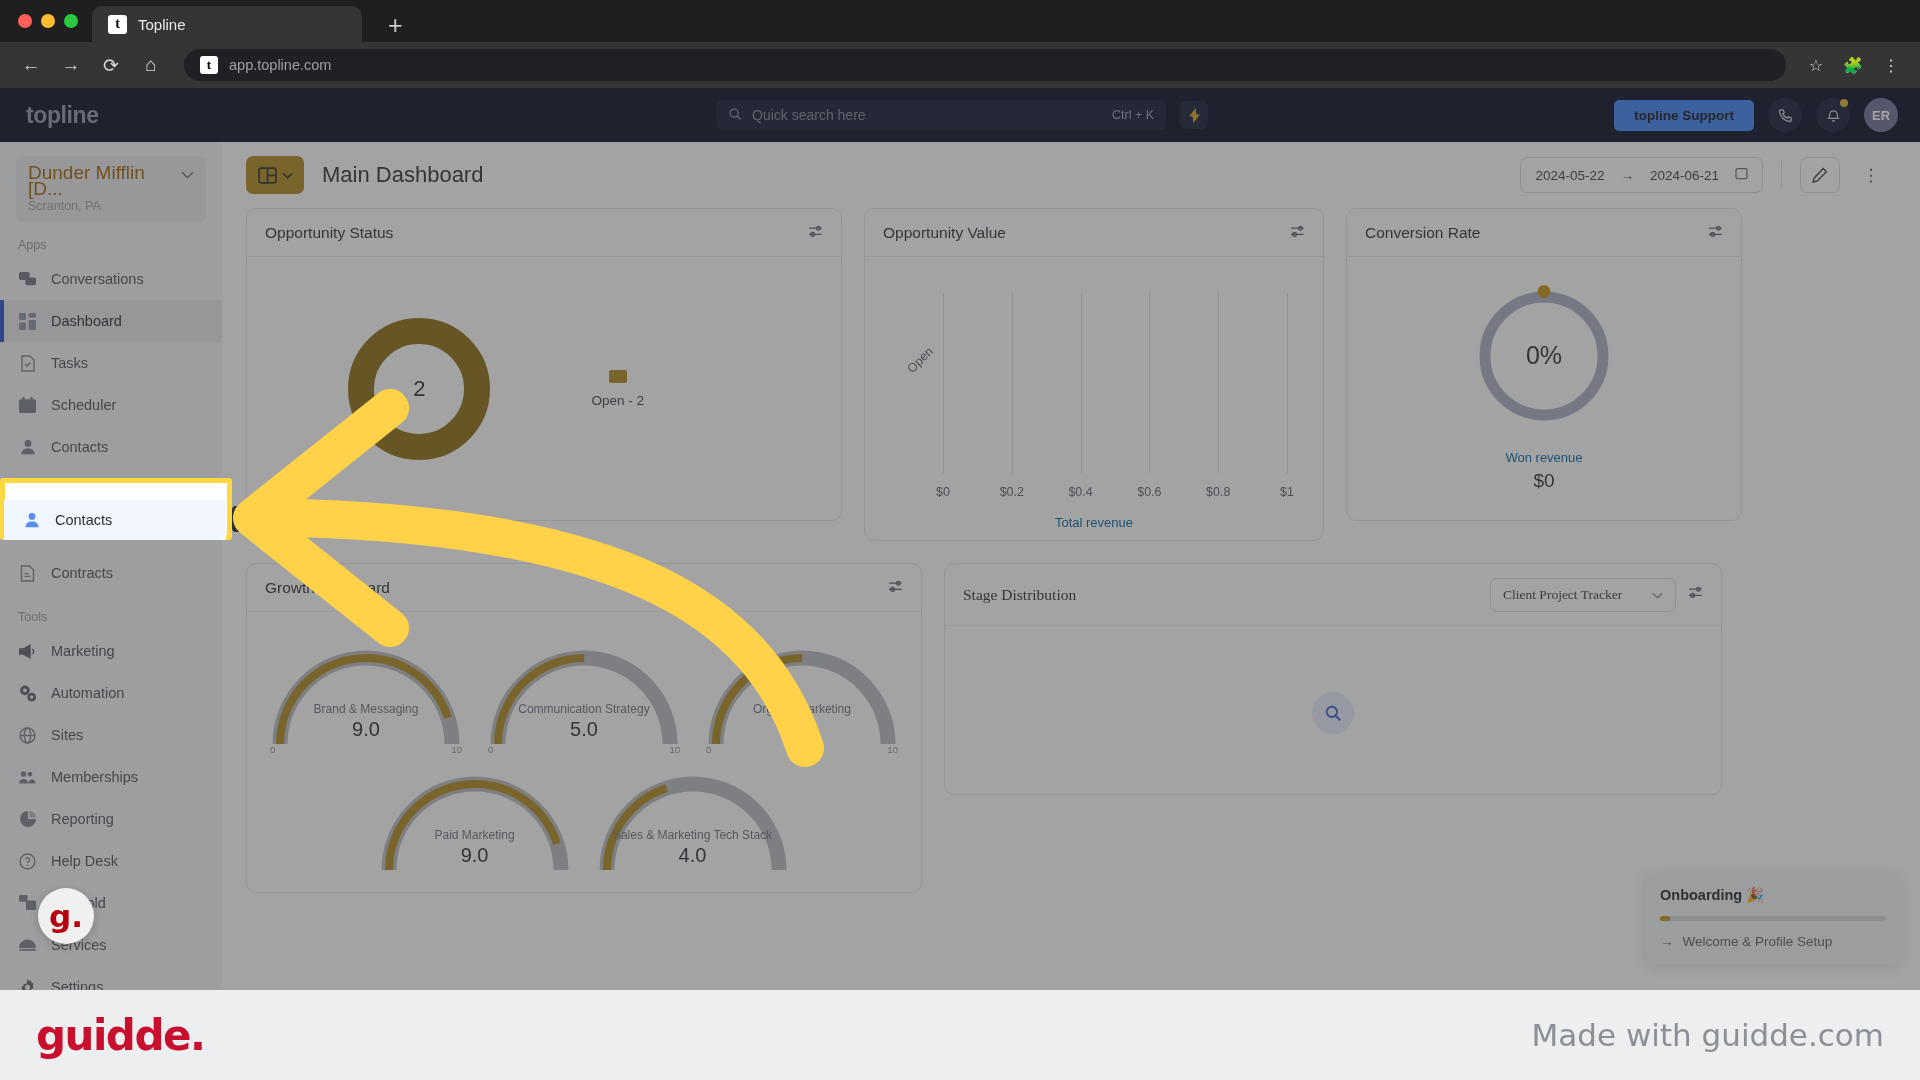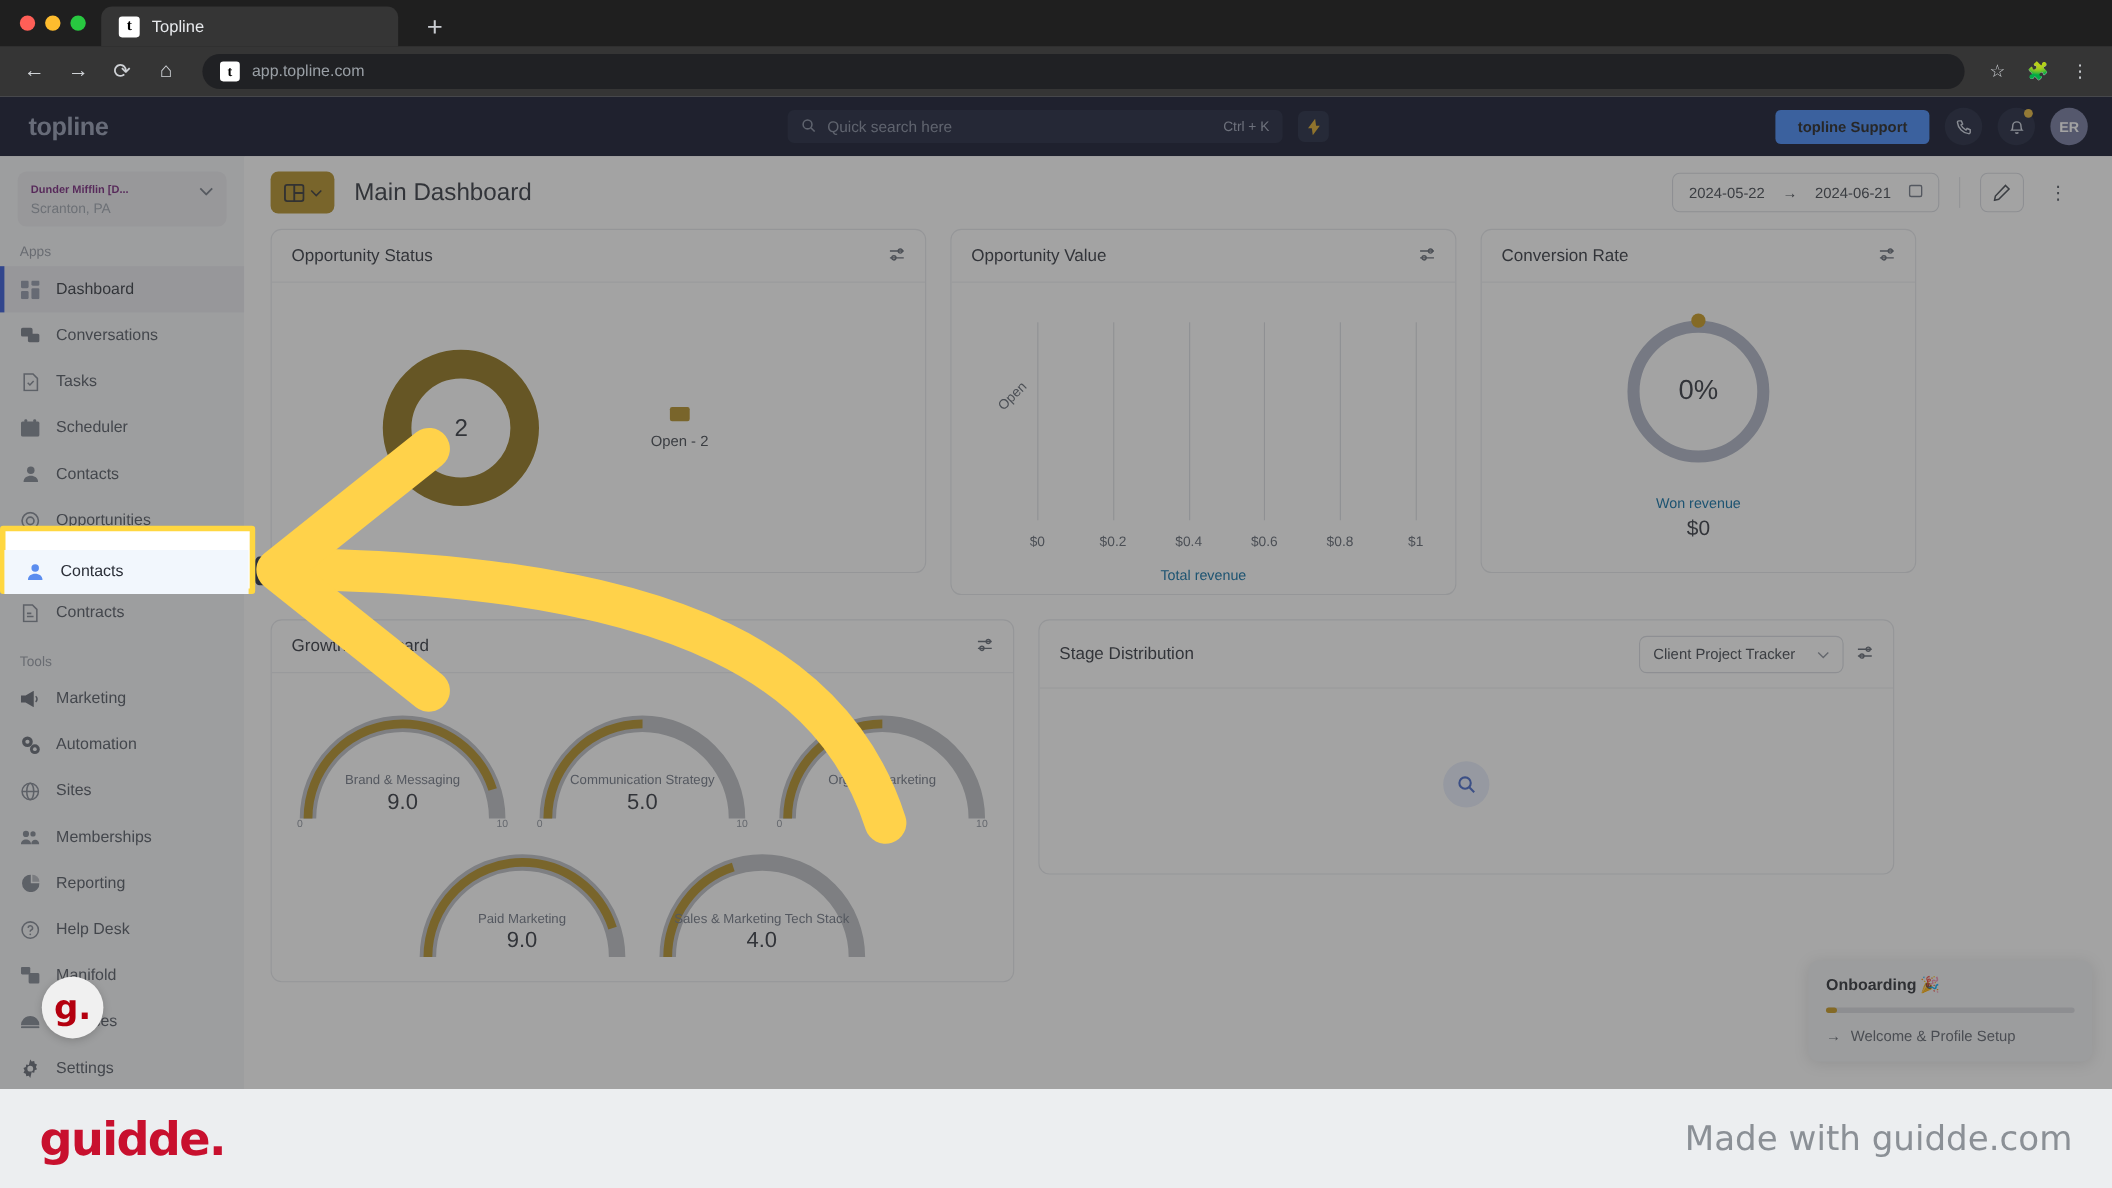--- a/index.html
+++ b/index.html
@@ -108,21 +108,21 @@
   
   .sidebar {
     width: 222px; background: #f4f5f7; flex-shrink: 0; position: relative;
     padding-top: 14px;
   }
   .org {
     margin: 0 16px 0 16px; background: #eaebef; border-radius: 8px;
     padding: 9px 12px; display: flex; align-items: flex-start; cursor: pointer;
   }
   .org-txt { flex: 1; }
-  .org-name { font-size: 10px; font-weight: bold; color: #701a75; line-height: 16px; }
+  .org-name { font-size: 19px; font-weight: normal; color: #a16207; line-height: 16px; }
   .org-sub { font-size: 12.5px; color: #9aa0ab; margin-top: 2px; }
   .org-chev { color: #6f7580; font-size: 11px; margin-top: 4px; }
   .panel-toggle {
     position: absolute; top: 20px; right: -42px; width: 26px; height: 24px;
     color: #3a3f4a; cursor: pointer;
   }
   .nav-group { font-size: 12.5px; color: #9298a3; padding: 16px 0 6px 18px; }
   .nav-item {
     display: flex; align-items: center; gap: 14px; height: 42px;
     padding-left: 18px; color: #4b515c; font-size: 14.5px; cursor: pointer;
@@ -393,39 +393,39 @@
         </div>
         <div class="panel-toggle">
           <svg width="24" height="22" viewBox="0 0 22 20" fill="none" stroke="currentColor" stroke-width="1.5">
             <rect x="1" y="2" width="20" height="16" rx="2.5"></rect>
               <line x1="8.2" y1="2" x2="8.2" y2="18"></line>
           </svg>
         </div>
 
         <div class="nav-group">Apps</div>
         <div>
+          <div class="nav-item">
+            <span class="nav-ic">
+              <svg width="17" height="17" viewBox="0 0 16 16" fill="#6f7580">
+                  <rect x="0" y="1" width="10" height="7.4" rx="1.6"></rect>
+                  <rect x="6" y="6" width="10" height="7.4" rx="1.6"></rect>
+                </svg>
+            </span>
+            <span>Conversations</span>
+          </div>
           <div class="nav-item active">
             <span class="nav-ic">
               <svg width="17" height="17" viewBox="0 0 16 16" fill="#8d94a6">
                   <rect x="0" y="0" width="6.6" height="6.6" rx="1.2"></rect>
                   <rect x="9" y="0" width="7" height="4.4" rx="1.2"></rect>
                   <rect x="9" y="6.6" width="7" height="9.4" rx="1.2"></rect>
                   <rect x="0" y="9" width="6.6" height="7" rx="1.2"></rect>
                 </svg>
             </span>
             <span>Dashboard</span>
-          </div>
-          <div class="nav-item">
-            <span class="nav-ic">
-              <svg width="17" height="17" viewBox="0 0 16 16" fill="#6f7580">
-                  <rect x="0" y="1" width="10" height="7.4" rx="1.6"></rect>
-                  <rect x="6" y="6" width="10" height="7.4" rx="1.6"></rect>
-                </svg>
-            </span>
-            <span>Conversations</span>
           </div>
           <div class="nav-item">
             <span class="nav-ic">
               <svg width="16" height="17" viewBox="0 0 14 17" fill="none" stroke="#7c828e" stroke-width="1.4">
                   <path d="M1 1h8l4 4v11H1z"></path>
                   <path d="M4.2 9l2 2 3.4-3.6"></path>
                 </svg>
             </span>
             <span>Tasks</span>
           </div>
@@ -786,21 +786,21 @@
                       </svg>
                       <div class="gauge-lab">Sales &amp; Marketing Tech Stack</div>
                       <div class="gauge-val">4.0</div>
                     </div>
                   </div>
 
                 </div>
               </div>
             </div>
 
-            <div class="card" style="width:778px;height:232px;">
+            <div class="card" style="width:778px;height:232px;font-family:Liberation Serif, serif;">
               <div class="card-head" style="height:62px;">
                 <span class="card-title">Stage Distribution</span>
                 <span class="spacer"></span>
                 <div class="select-box">
                   <span>Client Project Tracker</span>
                   <span>
                     <svg width="11" height="7" viewBox="0 0 12 7" fill="none" stroke="#8a909b" stroke-width="1.4">
                         <path d="M1 1l5 5 5-5"></path>
                       </svg>
                   </span>

